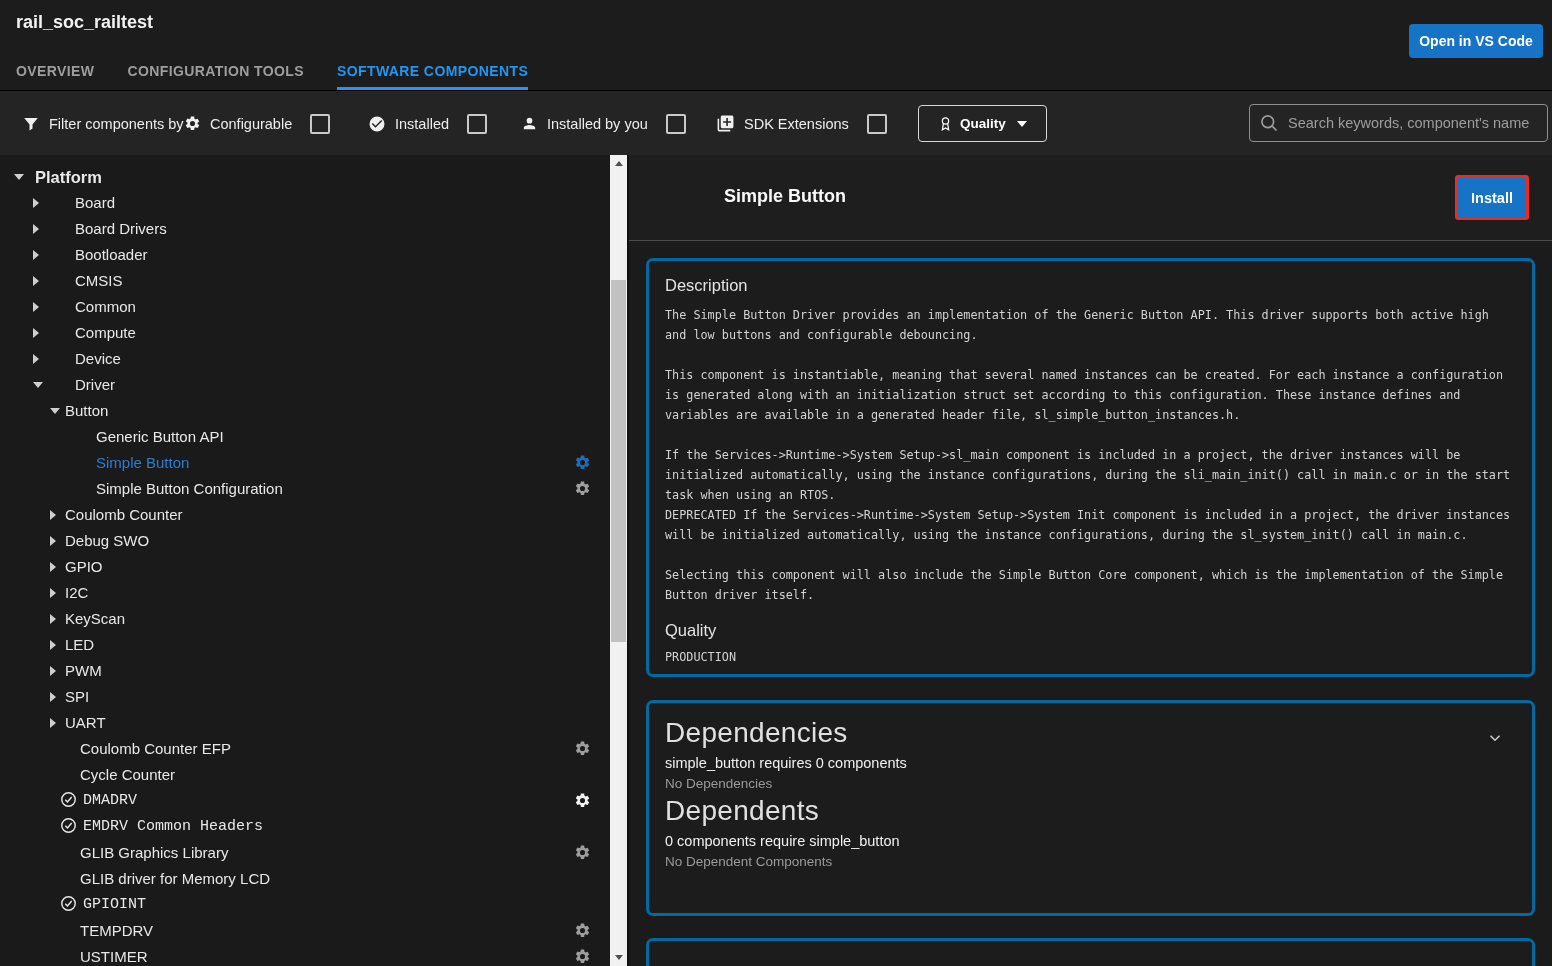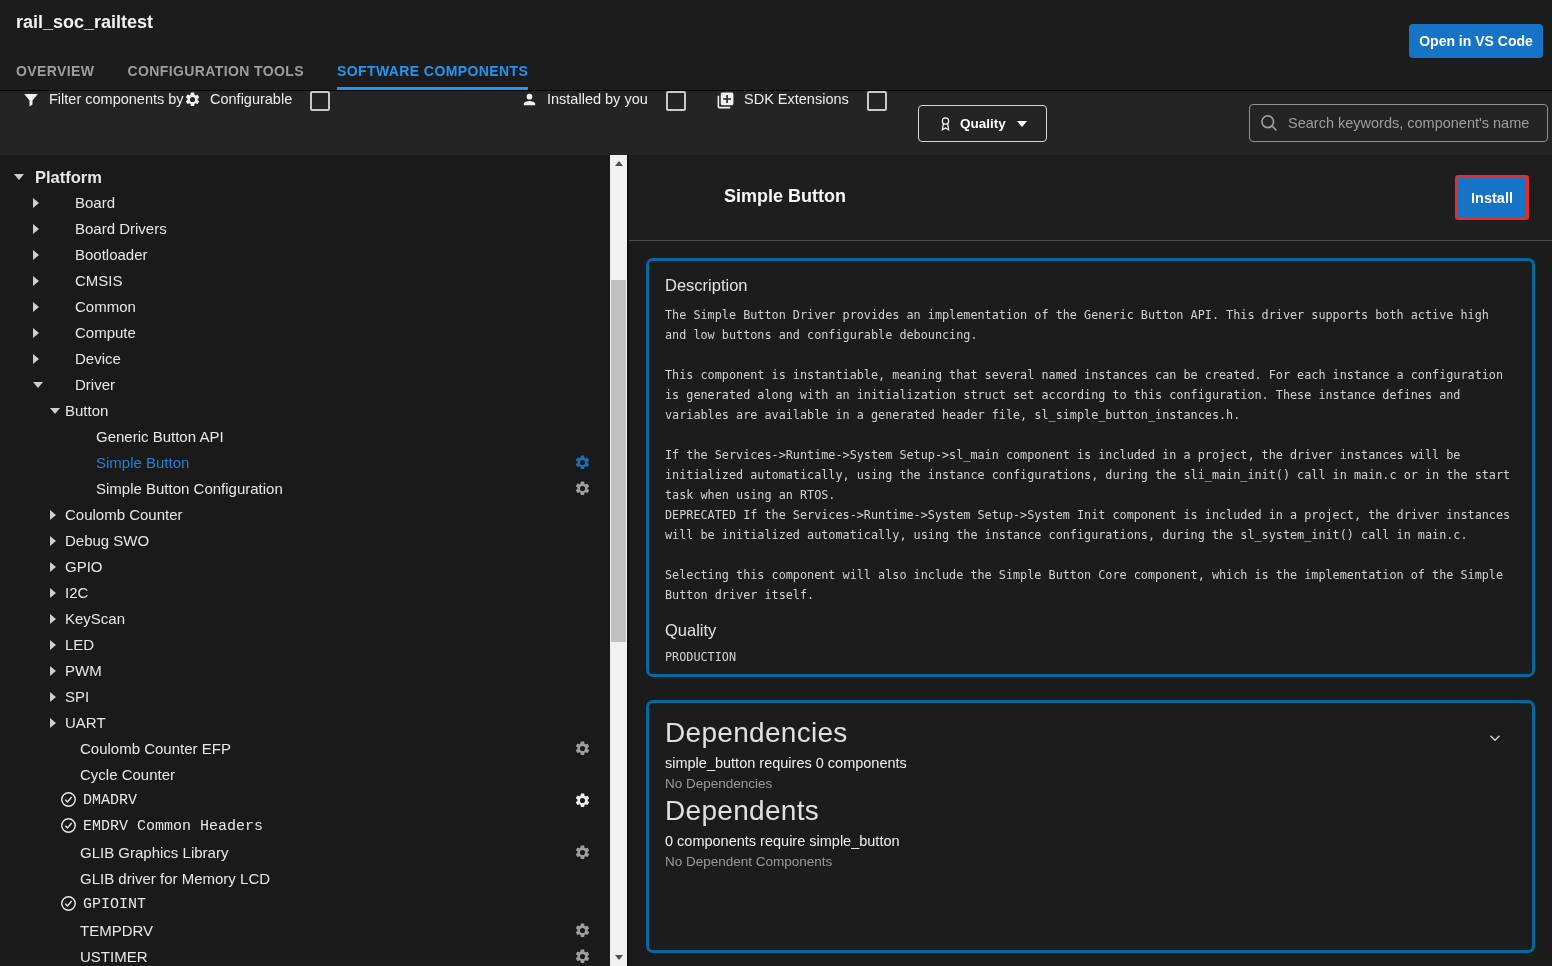--- a/index.html
+++ b/index.html
@@ -14,21 +14,21 @@
          cursor:pointer; position:relative; }
   .tab.active { color:#2196f3; }
   .tab.active::after { content:""; position:absolute; left:0; right:0; bottom:0; height:3px; background:#2196f3; }
   .vscode-btn { position:absolute; right:9px; top:24px; width:134px; height:34px; background:#1773c6;
                 color:#fff; font-size:14px; font-weight:700; border:none; border-radius:4px;
                 display:flex; align-items:center; justify-content:center; cursor:pointer; }
 
   
   .filter-bar { position:absolute; left:0; top:90px; width:1552px; height:65px; background:#242424;
                 border-top:1px solid #000; }
-  .fgroup { position:absolute; top:0; height:65px; display:flex; align-items:flex-start; gap:9px;
+  .fgroup { position:absolute; top:0; height:65px; display:flex; align-items:center; gap:9px;
             color:#ededed; font-size:14.5px; }
   .fgroup svg { flex:0 0 auto; }
   .checkbox { width:20px; height:20px; border:2px solid #c9c9c9; border-radius:2px; margin-left:9px; cursor:pointer; }
   .quality-btn { position:absolute; left:918px; top:14px; width:129px; height:37px; background:transparent;
                  border:1px solid #d6d6d6; border-radius:4px; color:#fff; font-size:13.5px; font-weight:700;
                  display:flex; align-items:center; justify-content:center; gap:7px; cursor:pointer; }
   .caret-down { width:0; height:0; border-left:5px solid transparent; border-right:5px solid transparent;
                 border-top:6px solid #fff; margin-left:4px; }
   .search-wrap { position:absolute; right:4px; top:13px; width:299px; height:38px; }
   .search-wrap svg { position:absolute; left:10px; top:9px; }
@@ -82,21 +82,21 @@
                  cursor:pointer; font-family:"Liberation Sans", sans-serif; }
   .detail-body { position:absolute; left:0; top:87px; width:100%; height:724px; padding:16px 17px; overflow:hidden; }
   .card { border:3px solid #0369a1; background:#1c1c1c; border-radius:7px; }
   .card.description-card { height:419px; padding:15px 16px; }
   .card-h { font-size:16.5px; color:#e3e3e3; font-weight:400; margin-bottom:10px; }
   .mono p { font-family:"DejaVu Sans Mono", monospace; font-size:11.8px; line-height:20px; color:#d2d2d2;
             margin:0 0 20px 0; white-space:pre-wrap; }
   .mono p:last-child { margin-bottom:0; }
   .quality-h { margin-top:16px; }
   .quality-val { font-family:"DejaVu Sans Mono", monospace; font-size:11.8px; color:#d2d2d2; }
-  .card.deps-card { height:253px; margin-top:23px; padding:10px 16px; position:relative; }
+  .card.deps-card { height:216px; margin-top:23px; padding:10px 16px; position:relative; }
   .dep-h { font-size:28px; font-weight:300; color:#e0e0e0; letter-spacing:.3px; margin:4px 0 6px 0; }
   .dep-strong { font-size:14.5px; color:#f0f0f0; margin-bottom:5px; }
   .dep-muted { font-size:13.5px; color:#9a9a9a; margin-bottom:4px; }
   .dep-chevron { position:absolute; right:28px; top:26px; cursor:pointer; }
   .card.stub-card { height:70px; margin-top:22px; }
 </style>
 </head>
 <body>
 
 <div class="app-header">
@@ -118,20 +118,27 @@
   </div>
 
   <div class="fgroup" style="left:184px">
     <svg width="17" height="17" viewBox="0 0 24 24">
         <path fill="#f0f0f0" d="M19.14 12.94c.04-.3.06-.61.06-.94s-.02-.64-.07-.94l2.03-1.58a.49.49 0 0 0 .12-.61l-1.92-3.32a.49.49 0 0 0-.59-.22l-2.39.96c-.5-.38-1.03-.7-1.62-.94l-.36-2.54A.48.48 0 0 0 13.92 2h-3.84c-.24 0-.43.17-.47.41l-.36 2.54c-.59.24-1.13.57-1.62.94l-2.39-.96a.49.49 0 0 0-.59.22L2.73 8.47c-.12.21-.08.47.12.61l2.03 1.58c-.05.3-.09.63-.09.94s.02.64.07.94l-2.03 1.58a.49.49 0 0 0-.12.61l1.92 3.32c.12.22.37.29.59.22l2.39-.96c.5.38 1.03.7 1.62.94l.36 2.54c.05.24.24.41.48.41h3.84c.24 0 .44-.17.47-.41l.36-2.54c.59-.24 1.13-.56 1.62-.94l2.39.96c.22.08.47 0 .59-.22l1.92-3.32a.49.49 0 0 0-.12-.61l-2.01-1.58zM12 15.6A3.6 3.6 0 1 1 12 8.4a3.6 3.6 0 0 1 0 7.2z"></path>
       </svg>
     <span>Configurable</span>
     <span class="checkbox"></span>
   </div>
 
+  <div class="fgroup" style="left:368px">
+    <svg width="18" height="18" viewBox="0 0 24 24">
+        <path fill="#f0f0f0" d="M12 2a10 10 0 1 0 0 20 10 10 0 0 0 0-20zm-2 15l-5-5 1.41-1.41L10 14.17l7.59-7.59L19 8l-9 9z"></path>
+      </svg>
+    <span>Installed</span>
+    <span class="checkbox"></span>
+  </div>
 
   <div class="fgroup" style="left:521px">
     <svg width="17" height="17" viewBox="0 0 24 24">
         <path fill="#f0f0f0" d="M12 12a4 4 0 1 0 0-8 4 4 0 0 0 0 8zm0 2c-2.67 0-8 1.34-8 4v2h16v-2c0-2.66-5.33-4-8-4z"></path>
       </svg>
     <span>Installed by you</span>
     <span class="checkbox"></span>
   </div>
 
   <div class="fgroup" style="left:716px">

